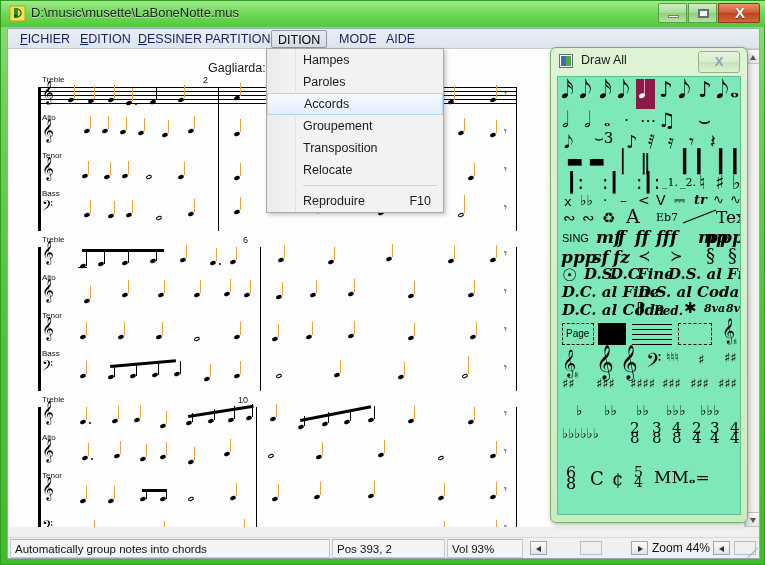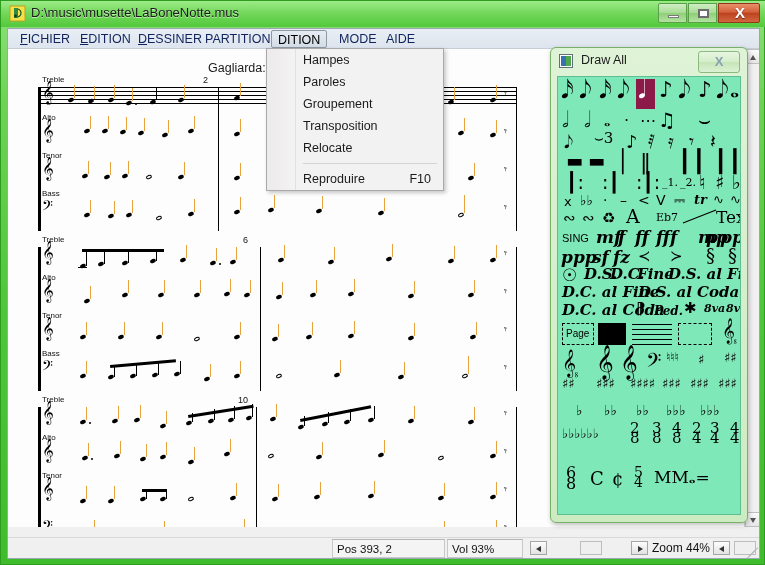--- a/index.html
+++ b/index.html
@@ -748,20 +748,21 @@
     <div id="vscroll">
       <div class="sb-arrow" id="vs-up">
           <i class="tri"></i>
         </div>
       <div class="sb-arrow" id="vs-down">
           <i class="tri"></i>
         </div>
     </div>
 
     <div id="statusbar">
+      <div class="sb-panel" style="left:2px; width:320px;">Automatically group notes into chords</div>
       <div class="sb-panel" style="left:324px; width:113px;">Pos  393,   2</div>
       <div class="sb-panel" style="left:439px; width:76px;">Vol 93%</div>
 
       <div class="mini-btn" style="left:522px;">
         <i class="tri" style="left:5px;border-top:3.5px solid transparent;border-bottom:3.5px solid transparent;border-right:5px solid #333;"></i>
       </div>
       <div class="mini-flat" style="left:572px;"></div>
       <div class="mini-btn" style="left:623px;">
         <i class="tri" style="left:6px;border-top:3.5px solid transparent;border-bottom:3.5px solid transparent;border-left:5px solid #333;"></i>
       </div>
@@ -777,20 +778,21 @@
           <i style="left:7px; top:6px;"></i>
       </div>
     </div>
 
   </div>
 
   <div id="dropdown">
     <div class="gutter"></div>
     <div class="dd-item">Hampes</div>
     <div class="dd-item">Paroles</div>
+    <div class="dd-item sel">Accords</div>
     <div class="dd-item">Groupement</div>
     <div class="dd-item">Transposition</div>
     <div class="dd-item">Relocate</div>
     <div class="dd-sep"></div>
     <div class="dd-item">
       <span>Reproduire</span>
       <span class="accel">F10</span>
     </div>
   </div>
 

